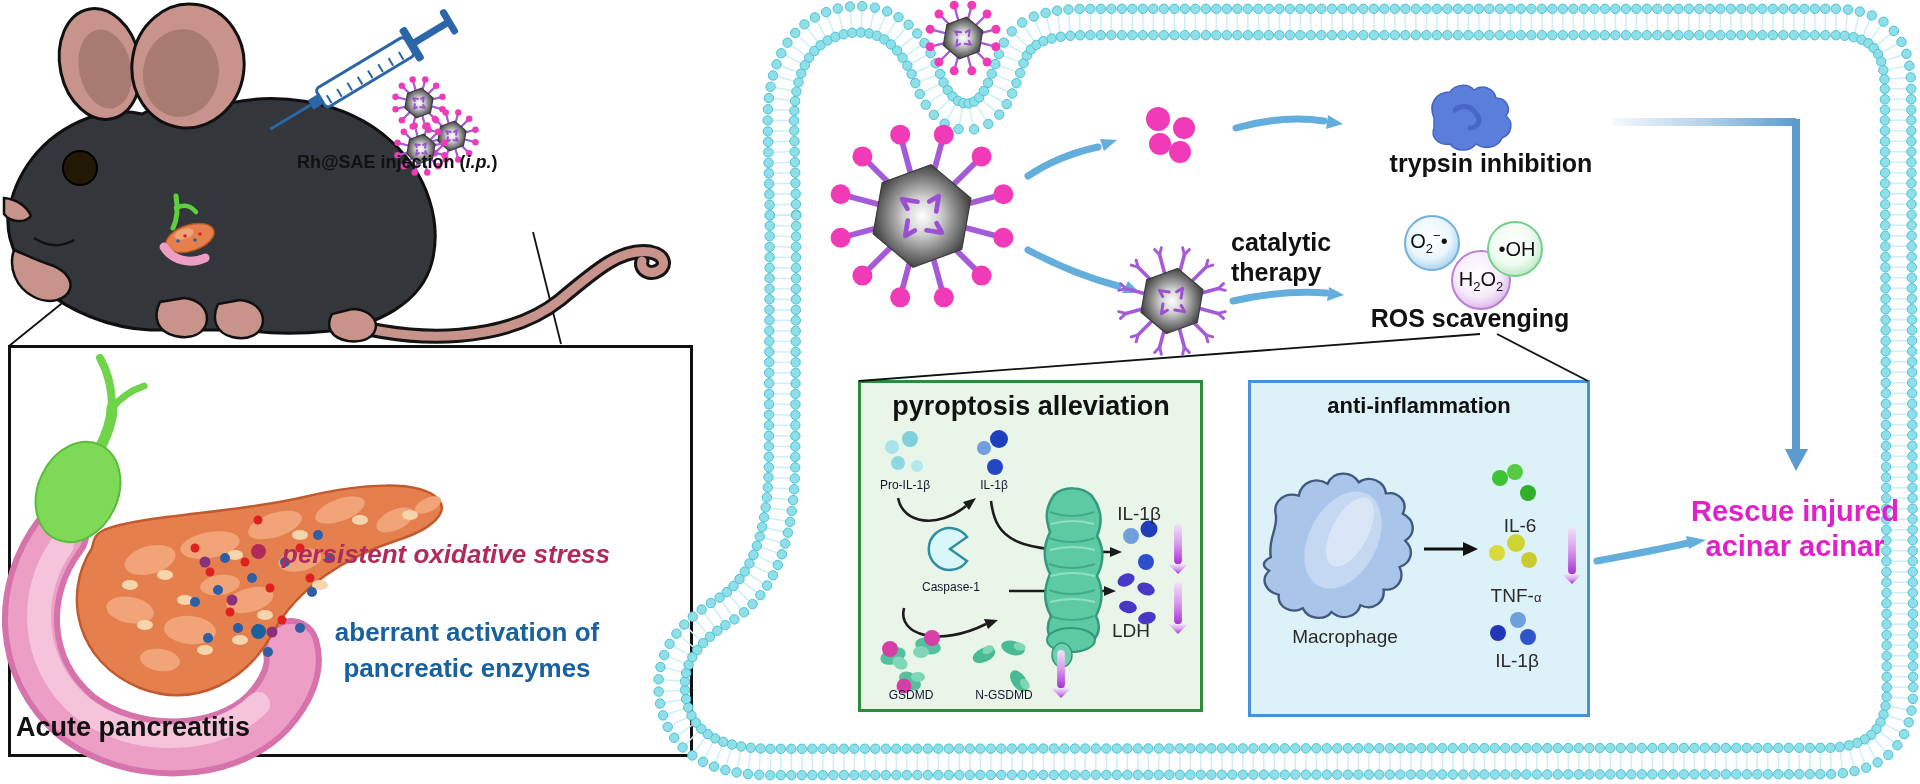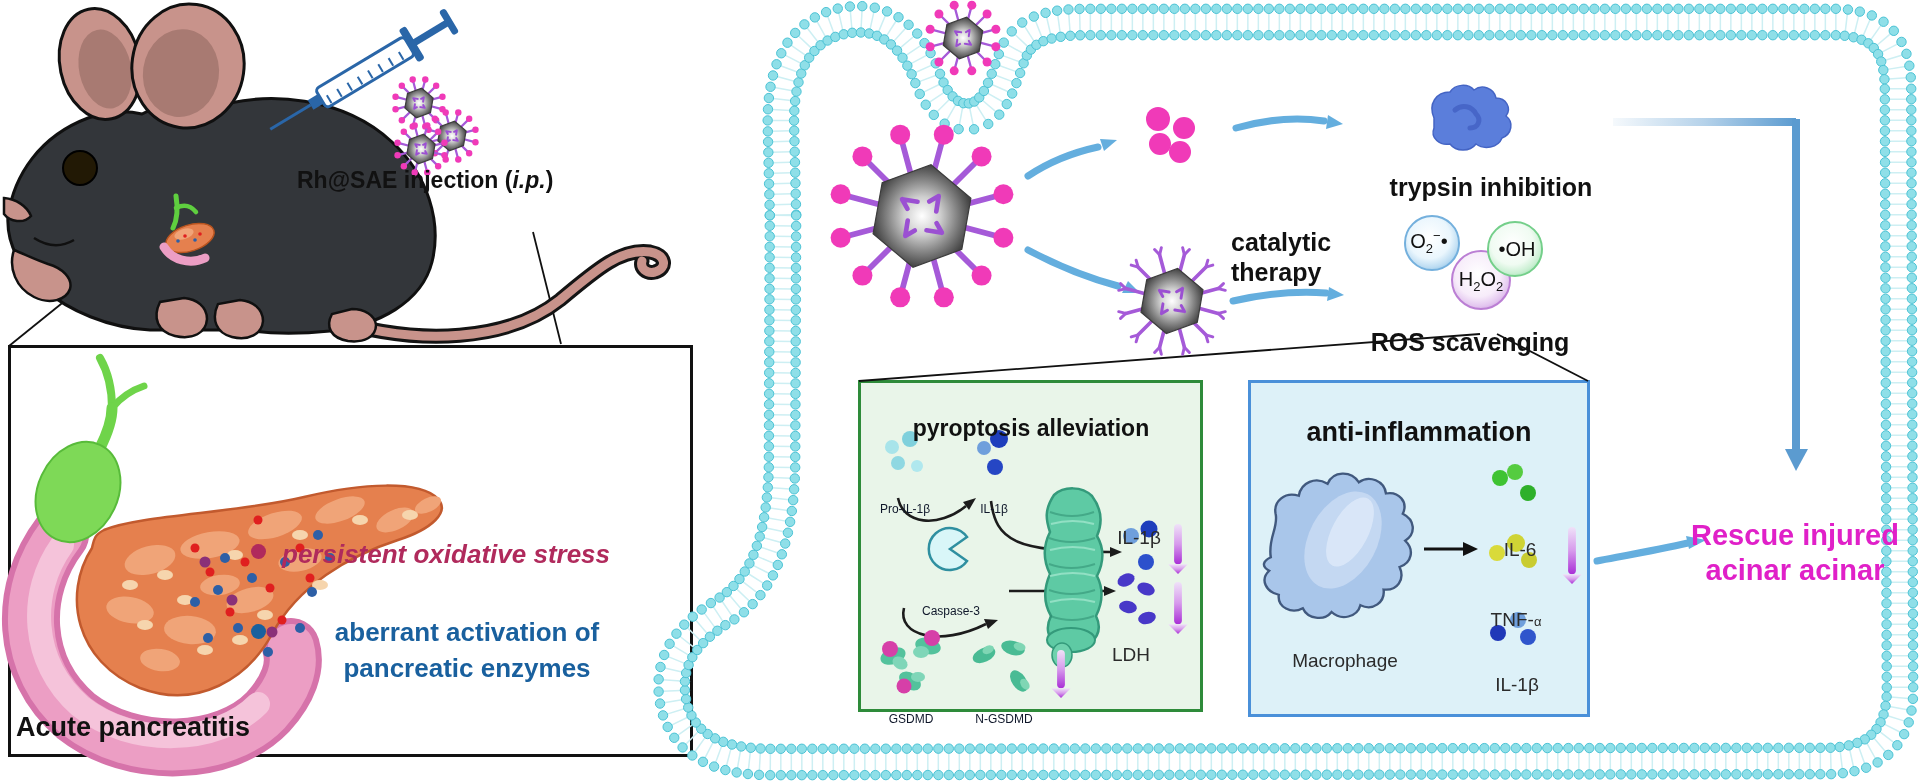--- a/index.html
+++ b/index.html
@@ -5,21 +5,21 @@
   html,body{margin:0;padding:0;background:#fff;}
   body{width:1920px;height:784px;position:relative;overflow:hidden;
        font-family:"Liberation Sans",sans-serif;}
   #art{position:absolute;left:0;top:0;z-index:2;}
   .box{position:absolute;z-index:1;box-sizing:border-box;}
   #left-box{left:8px;top:345px;width:685px;height:412px;border:3px solid #111;background:#fff;}
   #pyro-box{left:858px;top:380px;width:345px;height:332px;border:3px solid var(--c-green,#2e8b3a);background:#e9f5e9;}
   #anti-box{left:1248px;top:380px;width:342px;height:337px;border:3px solid var(--c-blueb,#4a90d9);background:#ddf1f8;}
   .lbl{position:absolute;z-index:3;color:#111;line-height:1.18;white-space:normal;}
   .b{font-weight:bold;}
-  .ctr{transform:translateX(-50%);text-align:center;margin-top:24px;}
+  .ctr{transform:translateX(-50%);text-align:center;}
   .cc{transform:translate(-50%,-50%);text-align:center;}
   .sm{font-size:12px;color:#0f172a;}
   .md{font-size:19px;color:#2b2b2b;}
   .chem{font-size:20px;color:#111;white-space:nowrap;}
   .chem sub{font-size:13px;}
   .chem sup{font-size:13px;}
   .alpha{font-size:13px;}
   #bullet1-text{color:var(--c-b1,#b02a5c);font-style:italic;}
   #bullet2-text{color:var(--c-b2,#19609e);text-align:center;}
   #rescue-label{color:var(--c-rescue,#e020c8);}
@@ -1714,46 +1714,46 @@
         <rect x="1057.1" y="650" width="7.8" height="38.25" rx="3.9"></rect>
         <polygon points="1051.25,688.25 1070.75,688.25 1061,698"></polygon>
       </g>
       <g fill="url(#purpleGrad)">
         <rect x="1568.1" y="527" width="7.8" height="47.25" rx="3.9"></rect>
         <polygon points="1562.25,574.25 1581.75,574.25 1572,584"></polygon>
       </g>
     </g>
 </svg>
 
-<div class="lbl b" style="left:297px;top:167px;font-size:23px;white-space:nowrap"><span>Rh@SAE injection (</span><i>i.p.</i><span>)</span></div>
+<div class="lbl b" style="left:297px;top:152px;font-size:18px;white-space:nowrap"><span>Rh@SAE injection (</span><i>i.p.</i><span>)</span></div>
 
 <div class="dot-bullet" style="left:251px;top:544px;background:var(--c-b1,#b02a5c)"></div>
 <div class="lbl b" id="bullet1-text" style="left:282px;top:536px;width:330px;font-size:26px;line-height:36px">persistent oxidative stress</div>
 
 <div class="dot-bullet" style="left:251px;top:624px;background:var(--c-b2,#19609e)"></div>
 <div class="lbl b" id="bullet2-text" style="left:282px;top:614px;width:370px;font-size:26px;line-height:36px">aberrant activation of pancreatic enzymes</div>
 
 <div class="lbl b" style="left:16px;top:712px;font-size:27px">Acute pancreatitis</div>
 
 <div class="lbl b ctr" style="left:1491px;top:149px;font-size:25px;white-space:nowrap">trypsin inhibition</div>
 <div class="lbl b" style="left:1231px;top:227px;width:122px;font-size:25px;line-height:30px">catalytic therapy</div>
 <div class="lbl b ctr" style="left:1470px;top:304px;font-size:25px;white-space:nowrap">ROS scavenging</div>
 
 <div class="lbl chem cc" style="left:1429px;top:242px"><span>O</span><sub>2</sub><sup>−</sup><span>•</span></div>
 <div class="lbl chem cc" style="left:1481px;top:281px"><span>H</span><sub>2</sub><span>O</span><sub>2</sub></div>
 <div class="lbl chem cc" style="left:1517px;top:250px">•OH</div>
 
-<div class="lbl b ctr" style="left:1031px;top:391px;font-size:23px;white-space:nowrap">pyroptosis alleviation</div>
+<div class="lbl b ctr" style="left:1031px;top:391px;font-size:27px;white-space:nowrap">pyroptosis alleviation</div>
 <div class="lbl sm ctr" style="left:905px;top:478px">Pro-IL-1β</div>
 <div class="lbl sm ctr" style="left:994px;top:478px">IL-1β</div>
-<div class="lbl sm ctr" style="left:951px;top:580px">Caspase-3</div>
+<div class="lbl sm ctr" style="left:951px;top:580px">Caspase-1</div>
 <div class="lbl md ctr" style="left:1139px;top:503px">IL-1β</div>
 <div class="lbl md ctr" style="left:1131px;top:620px">LDH</div>
 <div class="lbl sm ctr" style="left:911px;top:688px">GSDMD</div>
 <div class="lbl sm ctr" style="left:1004px;top:688px">N-GSDMD</div>
 
-<div class="lbl b ctr" style="left:1419px;top:393px;font-size:27px;white-space:nowrap">anti-inflammation</div>
+<div class="lbl b ctr" style="left:1419px;top:393px;font-size:22px;white-space:nowrap">anti-inflammation</div>
 <div class="lbl md ctr" style="left:1345px;top:626px">Macrophage</div>
 <div class="lbl md ctr" style="left:1520px;top:515px">IL-6</div>
 <div class="lbl md ctr" style="left:1516px;top:585px;white-space:nowrap"><span>TNF-</span><span class="alpha">α</span></div>
 <div class="lbl md ctr" style="left:1517px;top:650px">IL-1β</div>
 
 <div class="lbl b ctr" id="rescue-label" style="left:1795px;top:494px;width:235px;font-size:29px;line-height:35px">Rescue injured acinar acinar</div>
 
 </body></html>

